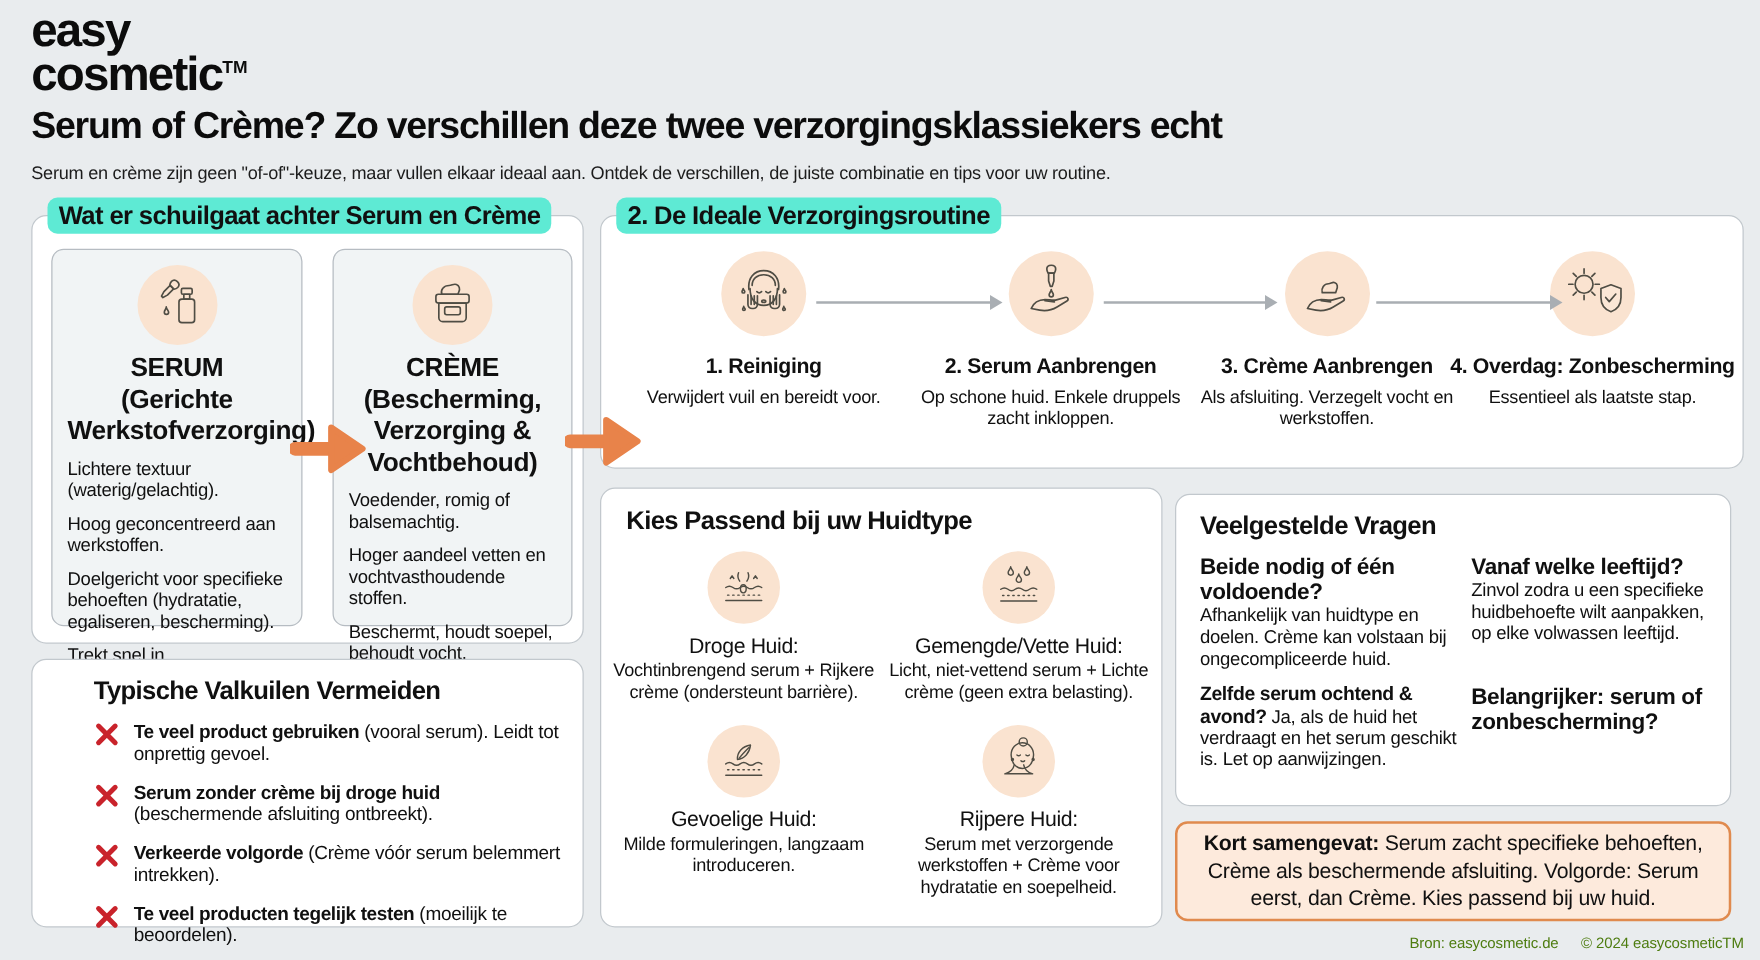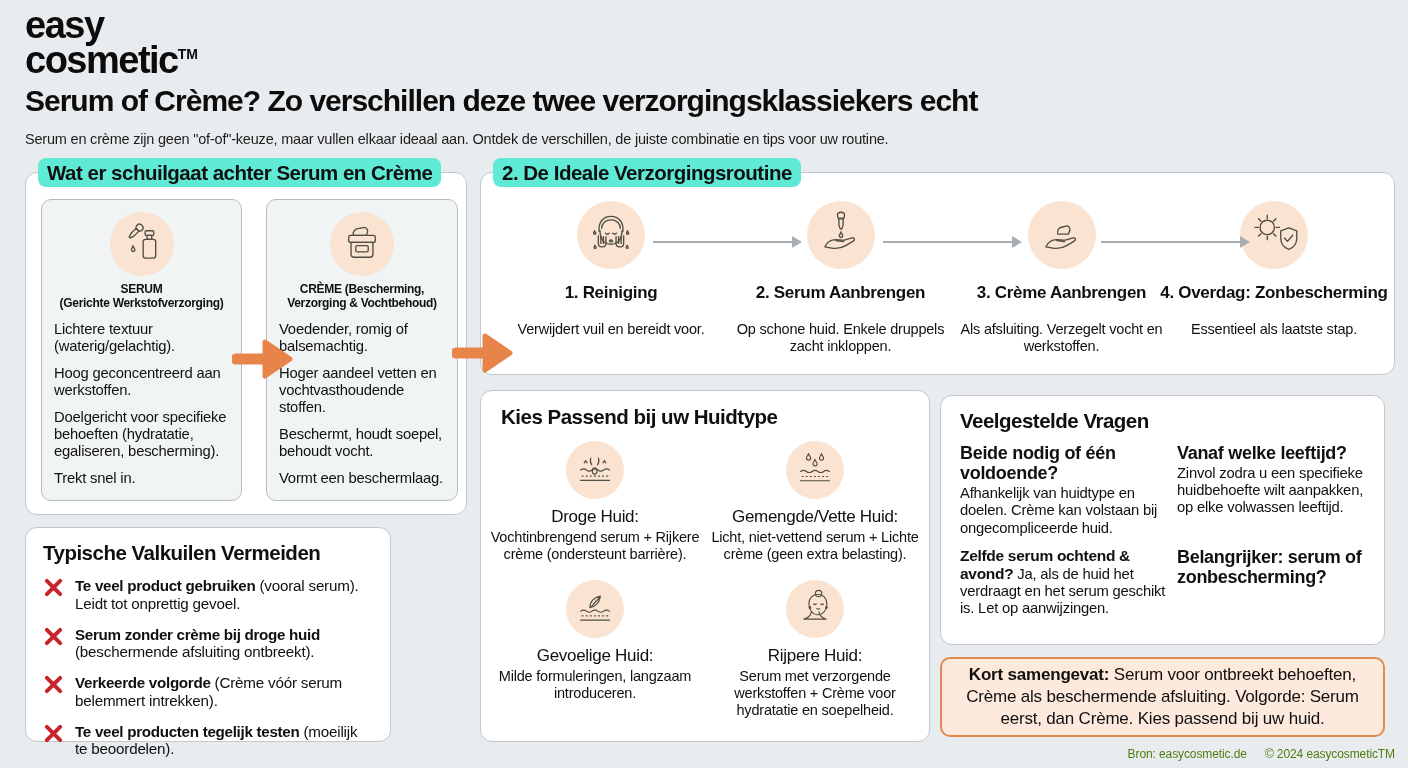--- a/index.html
+++ b/index.html
@@ -22,29 +22,29 @@
   
   .panel { position:absolute; background:#fff; border:1.5px solid #c2c8cd; border-radius:12px; }
   .panel-legend { position:absolute; top:-15px; left:12px; background:#5eead4; padding:0 9px; font-size:20.5px; font-weight:700; letter-spacing:-0.5px; white-space:nowrap; border-radius:8px; line-height:29px; }
   .panel-heading { font-size:20.5px; font-weight:700; letter-spacing:-0.5px; }
 
   
   .card { position:absolute; background:#f1f4f5; border:1px solid #b6bcc2; border-radius:10px; padding:12px 12px 8px; }
   .icon-circle { border-radius:50%; background:#fae3d0; display:flex; align-items:center; justify-content:center; margin:0 auto; }
   .icon-circle svg { display:block; }
   .card .icon-circle { width:64px; height:64px; }
-  .card-title { text-align:center; font-weight:700; font-size:12px; letter-spacing:-0.3px; line-height:1.2; margin-top:6px; }
+  .card-title { text-align:center; font-weight:700; font-size:21px; letter-spacing:-0.3px; line-height:1.2; margin-top:6px; }
   .card-points { margin-top:10px; }
   .card-points p { font-size:14.8px; line-height:1.15; letter-spacing:-0.2px; margin:0 0 10px; }
 
   
   .step { position:absolute; text-align:center; }
   .step .icon-circle { width:68px; height:68px; }
   .step-label { font-size:17px; font-weight:700; letter-spacing:-0.3px; margin-top:14px; }
-  .step-desc { font-size:14.5px; letter-spacing:-0.2px; line-height:1.16; margin-top:18px; }
+  .step-desc { font-size:14.5px; letter-spacing:-0.2px; line-height:1.16; margin-top:7px; }
   .garrow { position:absolute; height:2px; background:#a9aeb3; }
   .garrow::after { content:""; position:absolute; right:-9px; top:-5px; border-left:10px solid #a9aeb3; border-top:6px solid transparent; border-bottom:6px solid transparent; }
 
   
   .stype { position:absolute; text-align:center; }
   .stype .icon-circle { width:58px; height:58px; }
   .stype-name { font-size:17px; font-weight:400; letter-spacing:-0.3px; margin-top:8px; }
   .stype-desc { font-size:14.5px; letter-spacing:-0.2px; line-height:1.17; margin-top:2px; }
 
   
@@ -286,21 +286,21 @@
   <div class="faq-item" style="left:19px; top:151px; width:206px;">
     <span class="faq-q-inline">Zelfde serum ochtend &amp; avond?</span>
     <span>Ja, als de huid het verdraagt en het serum geschikt is. Let op aanwijzingen.</span>
   </div>
 
   <div class="faq-item" style="left:236px; top:151px; width:200px;">
     <div class="faq-q">Belangrijker: serum of zonbescherming?</div>
   </div>
 </div>
 
-<div class="panel" style="left:25px; top:527px; width:366px; height:215px;">
+<div class="panel" style="left:25px; top:527px; width:442px; height:215px;padding-left:32px;">
   <div class="panel-heading" style="margin:13px 0 12px 17px;">Typische Valkuilen Vermeiden</div>
 
   <div class="pitfall">
     <svg class="cross" width="19" height="19" viewBox="0 0 20 20">
         <path d="M3 3l14 14M17 3L3 17" stroke="#C9232B" stroke-width="4.2" stroke-linecap="round"></path>
       </svg>
     <div class="pitfall-text"><b>Te veel product gebruiken</b><span> (vooral serum). Leidt tot onprettig gevoel.</span></div>
   </div>
   <div class="pitfall">
     <svg class="cross" width="19" height="19" viewBox="0 0 20 20">
@@ -316,19 +316,19 @@
   </div>
   <div class="pitfall">
     <svg class="cross" width="19" height="19" viewBox="0 0 20 20">
         <path d="M3 3l14 14M17 3L3 17" stroke="#C9232B" stroke-width="4.2" stroke-linecap="round"></path>
       </svg>
     <div class="pitfall-text"><b>Te veel producten tegelijk testen</b><span> (moeilijk te beoordelen).</span></div>
   </div>
 </div>
 
 <div class="summary-box" style="left:940px; top:657px; width:445px; height:80px;">
-  <div class="summary-text"><b>Kort samengevat:</b><span> Serum voor ontbreekt behoeften, Crème als beschermende afsluiting. Volgorde: Serum eerst, dan Crème. Kies passend bij uw huid.</span></div>
+  <div class="summary-text"><b>Kort samengevat:</b><span> Serum zacht specifieke behoeften, Crème als beschermende afsluiting. Volgorde: Serum eerst, dan Crème. Kies passend bij uw huid.</span></div>
 </div>
 
 <div class="footer">
   <span>Bron: easycosmetic.de</span>
   <span>© 2024 easycosmeticTM</span>
 </div>
 
 </body></html>

